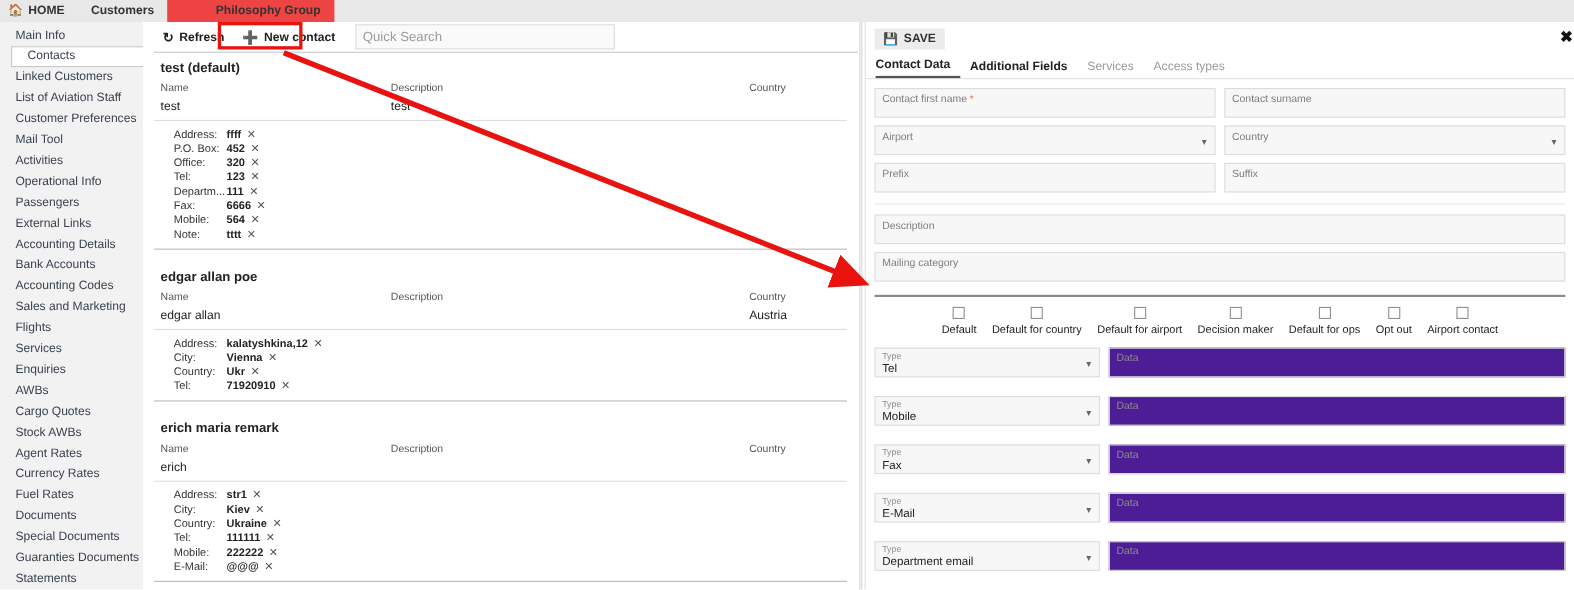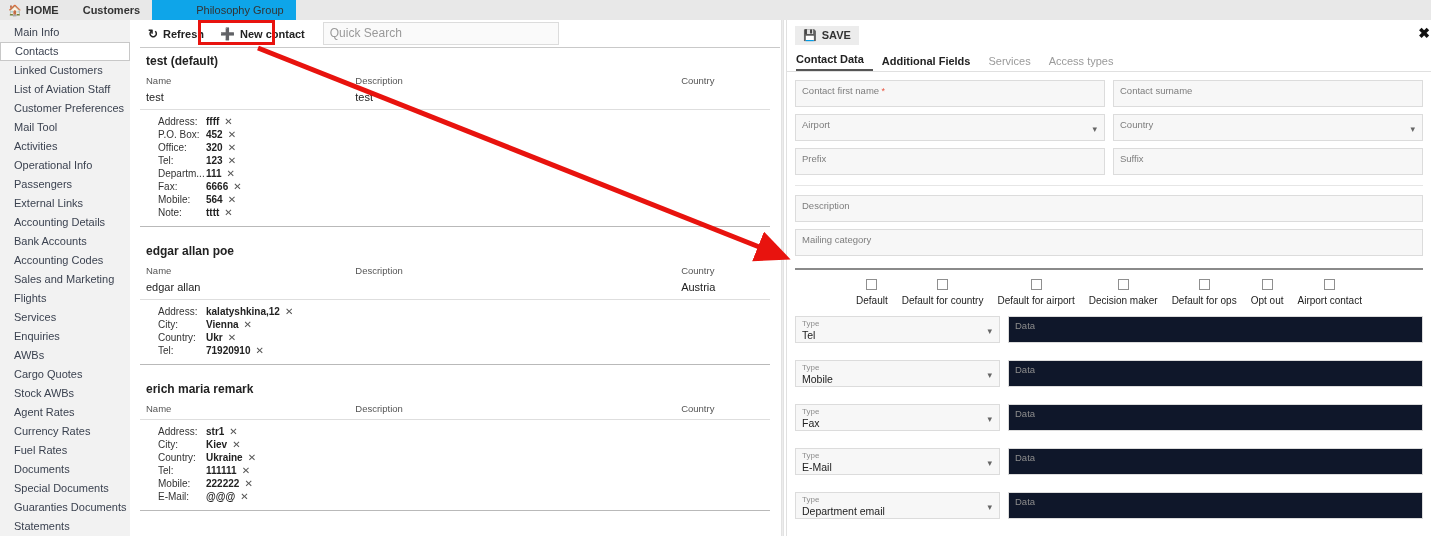--- a/index.html
+++ b/index.html
@@ -30,22 +30,22 @@
     display: flex; align-items: center;
     padding: 0 12px;
     font-size: 11px;
     font-weight: bold;
     color: #333;
     white-space: nowrap;
     cursor: pointer;
   }
   .topnav-item.home { padding-left: 8px; gap: 4px; font-weight: bold; }
   .topnav-item.active {
-    background: #0ea5e9;
-    font-weight: normal;
+    background: #ef4444;
+    font-weight: bold;
     padding-left: 44px;
   }
   .home-icon {
     font-size: 11px; line-height: 1;
     color: #333;
   }
 
   
   .sidebar {
     position: absolute; top: 20px; left: 0;
@@ -61,21 +61,21 @@
     font-size: 11px;
     color: #3b4250;
     white-space: nowrap;
     cursor: pointer;
   }
   .side-item.active {
     background: #ffffff;
     border: 1px solid #c8c8c8;
     height: 19px;
     line-height: 17px;
-    margin-left: 0px;
+    margin-left: 10px;
     width: 130px;
   }
 
   
   .main {
     position: absolute; top: 20px; left: 130px;
     width: 650px; height: 516px;
     background: #ffffff;
     overflow: hidden;
   }
@@ -258,21 +258,21 @@
     border: 1px solid #dcdcdc;
     height: 27px;
     position: relative;
     padding: 2px 6px 0 6px;
     cursor: pointer;
   }
   .type-sel .cap { font-size: 8px; color: #8d8d8d; line-height: 10px; }
   .type-sel .val { font-size: 10.5px; color: #222; line-height: 12px; }
   .data-fld {
     flex: 1;
-    background: #0f172a;
+    background: #4c1d95;
     border: 1px solid #dcdcdc;
     height: 27px;
     padding: 3px 6px 0 6px;
     font-size: 9.5px; color: #8d8d8d;
     cursor: text;
   }
   .plus-btn {
     width: 20px;
     display: flex; align-items: center; justify-content: center;
     font-size: 15px; color: #555; cursor: pointer;
@@ -451,20 +451,25 @@
         <div class="blk-divider bold"></div>
       </div>
 
       <div class="contact-block">
         <div class="contact-title">erich maria remark</div>
         <div class="grid-row grid-head">
           <div class="col-name">Name</div>
           <div class="col-desc">Description</div>
           <div class="col-ctry">Country</div>
         </div>
+        <div class="grid-row grid-val">
+          <div class="col-name">erich</div>
+          <div class="col-desc"></div>
+          <div class="col-ctry"></div>
+        </div>
         <div class="blk-divider"></div>
         <div class="details">
           <div class="det-row">
               <span class="det-label">Address:</span>
               <span class="det-value">str1</span>
               <span class="det-x">✕</span>
             </div>
           <div class="det-row">
               <span class="det-label">City:</span>
               <span class="det-value">Kiev</span>

